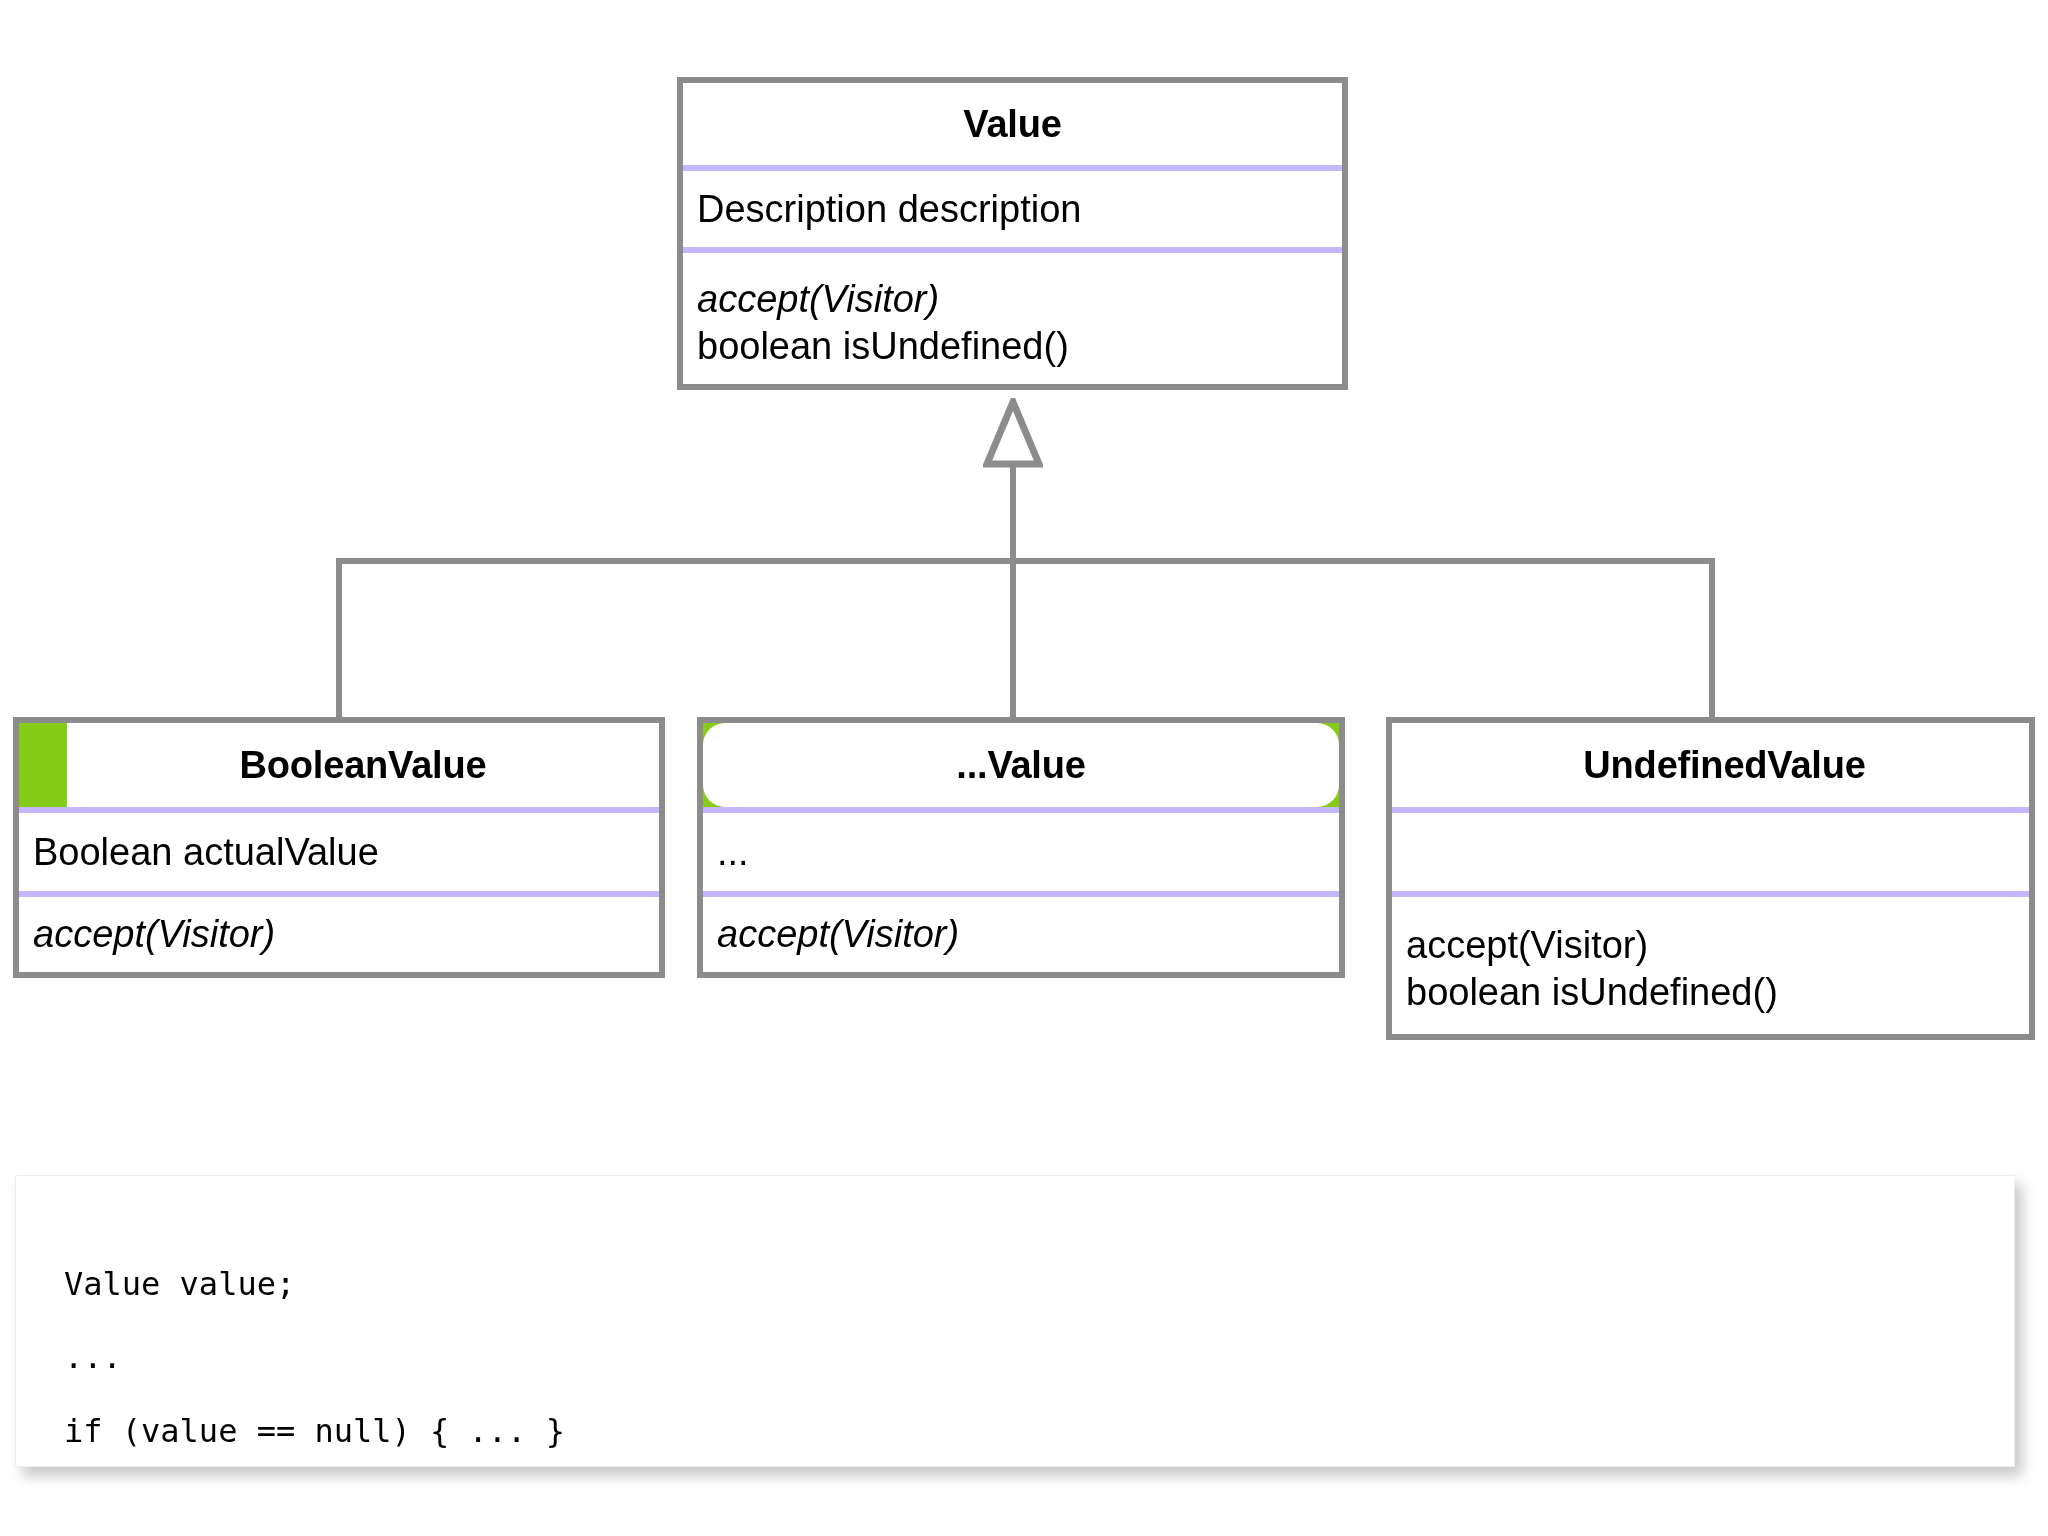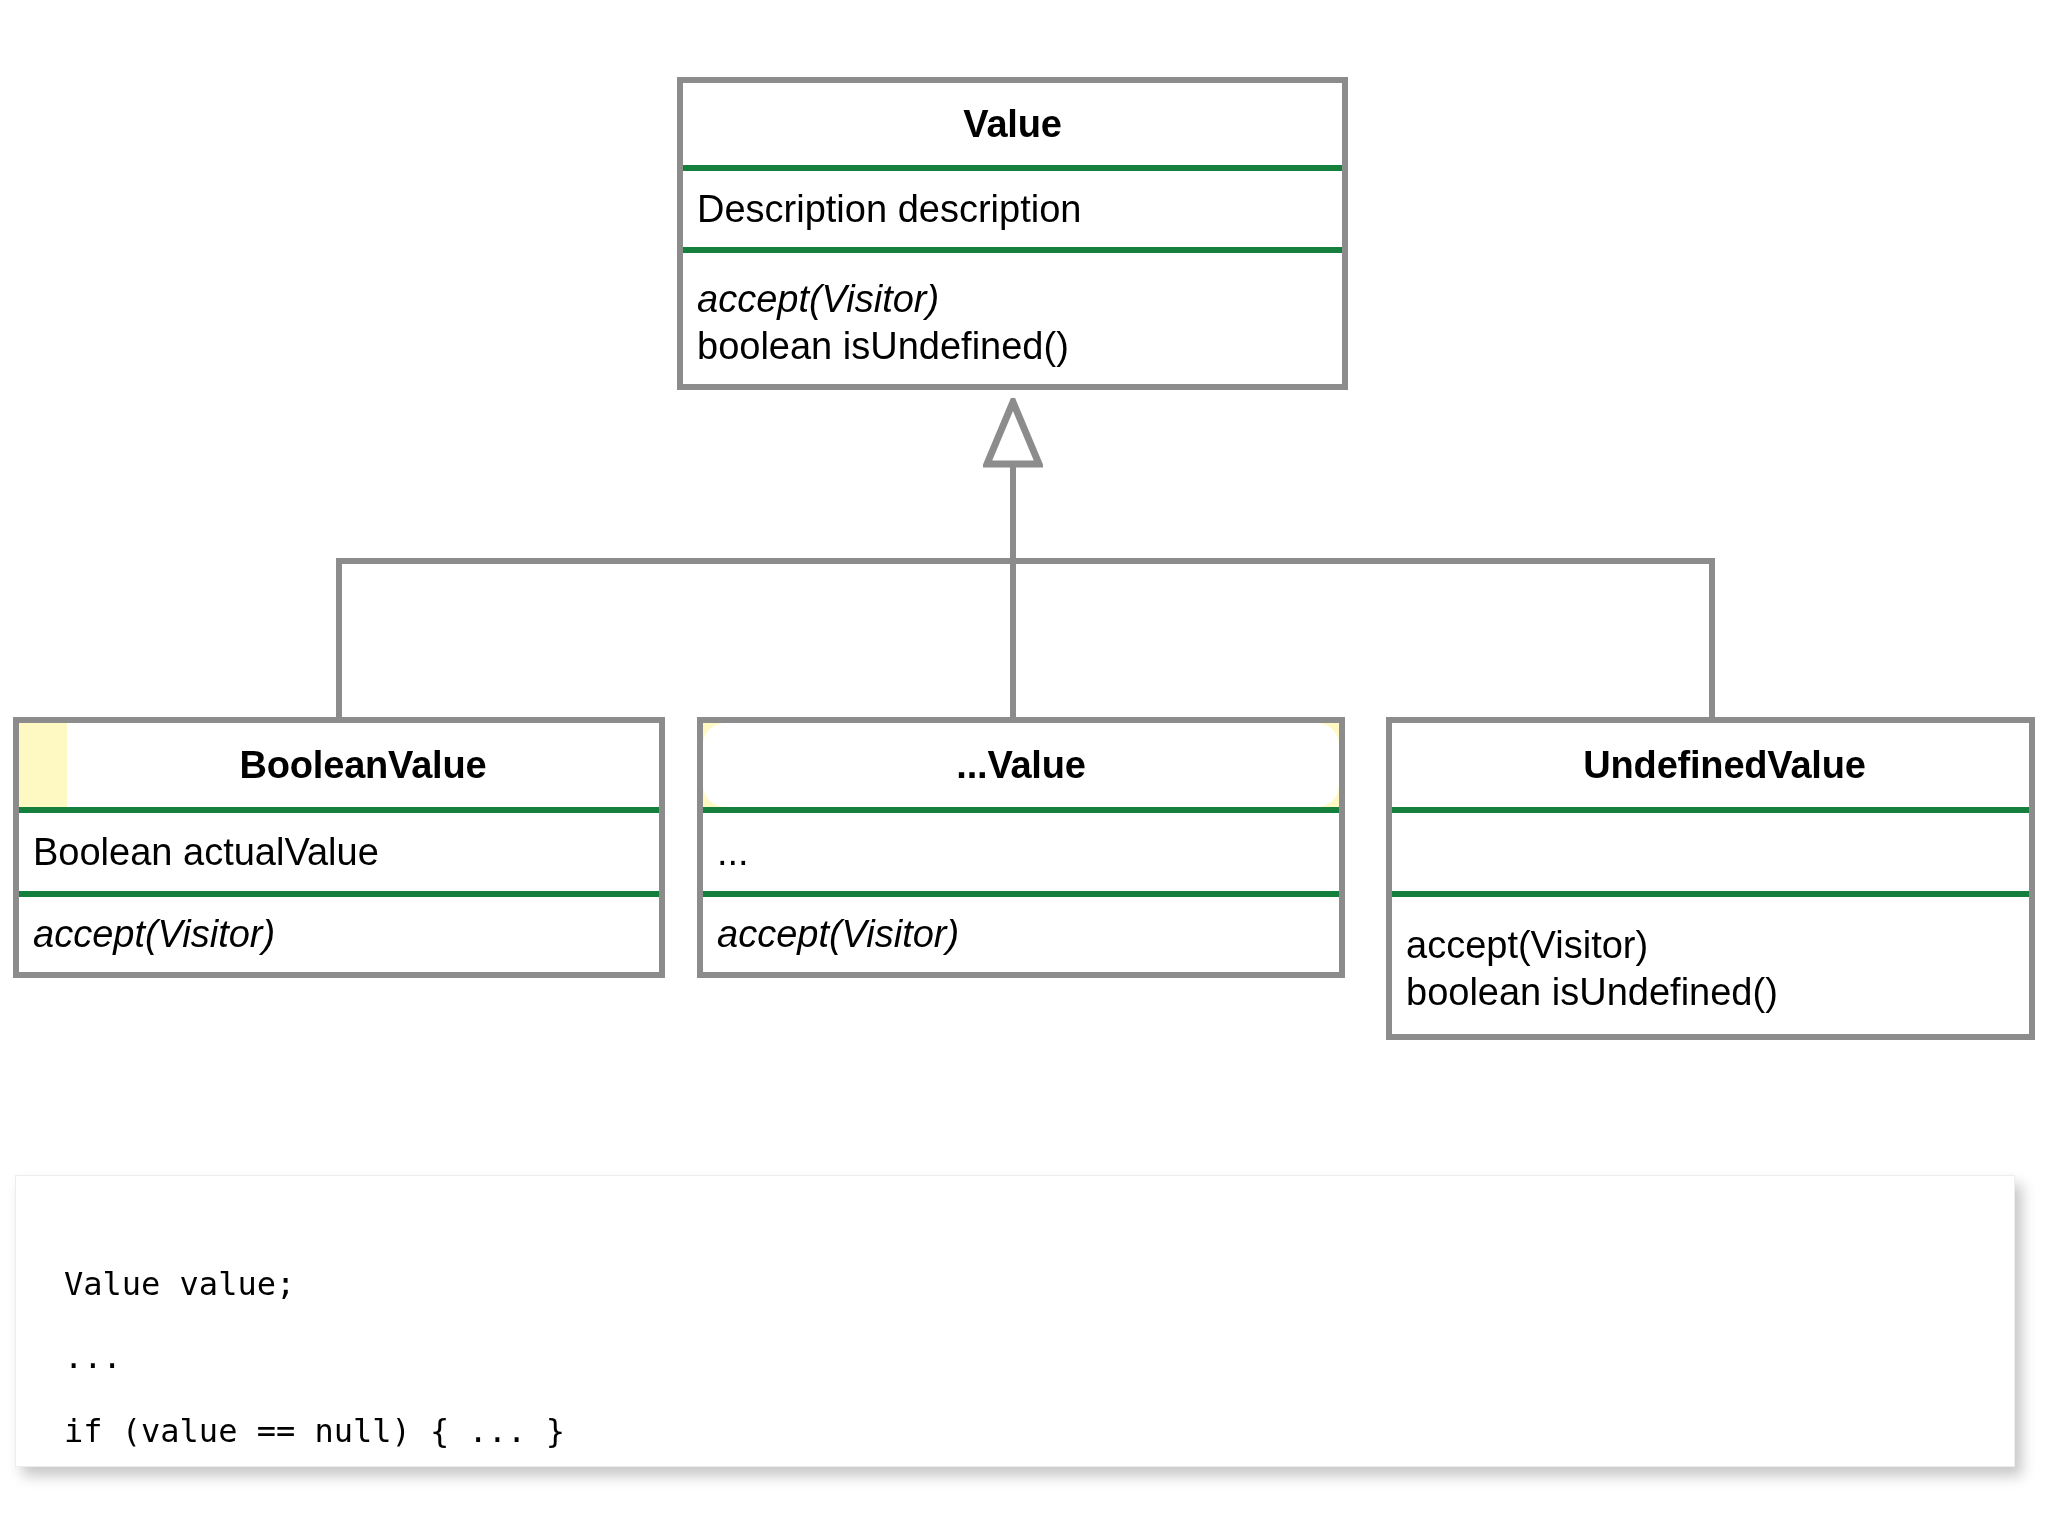--- a/index.html
+++ b/index.html
@@ -13,36 +13,36 @@
     height: 1536px;
     background: #ffffff;
     overflow: hidden;
     font-family: "Liberation Sans", sans-serif;
   }
 
   
   .uml-box {
     position: absolute;
     box-sizing: border-box;
-    background: #fef9c3;
+    background: #84cc16;
     border: 6px solid #8c8c8c;
     display: flex;
     flex-direction: column;
     z-index: 3;
   }
   .uml-row {
     box-sizing: border-box;
     background: #ffffff;
     display: flex;
     flex-direction: column;
     justify-content: center;
     overflow: hidden;
   }
   .uml-row + .uml-row {
-    border-top: 6px solid #15803d;
+    border-top: 6px solid #c4b5fd;
   }
   .uml-title {
     text-align: center;
     font-weight: bold;
     font-size: 38px;
     color: #000000;
     letter-spacing: -0.2px;
   }
   .uml-compartment {
     padding-left: 14px;

